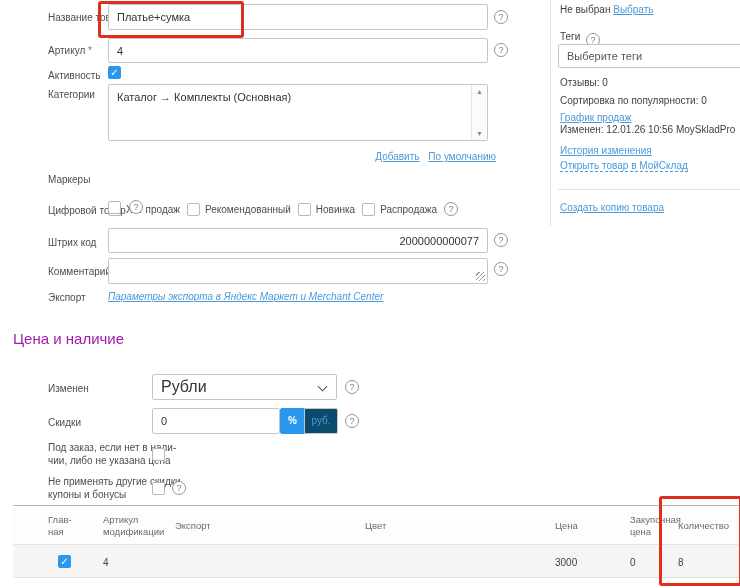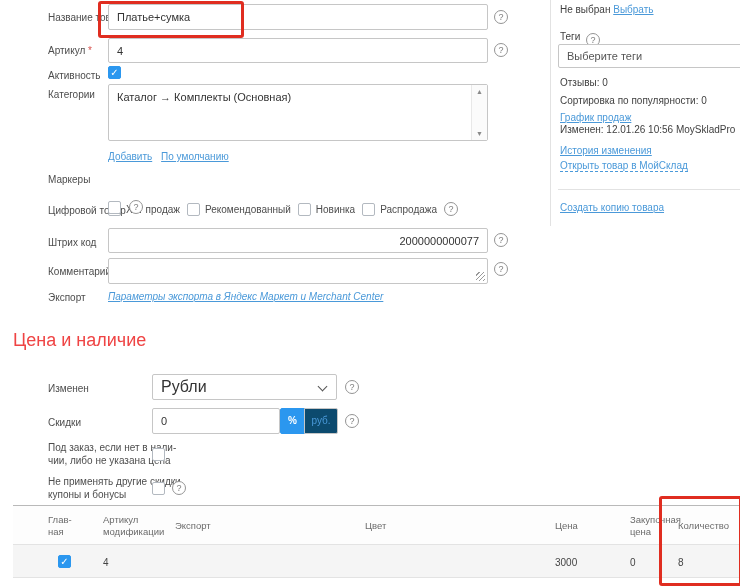--- a/index.html
+++ b/index.html
@@ -22,21 +22,21 @@
   .listbox .opt{position:absolute;left:8px;top:6px;font-size:11px;color:#333;}
   .sbar{position:absolute;top:0;right:0;width:15px;height:100%;border-left:1px solid #e8e8e8;background:#fbfbfb;}
   .sarr{position:absolute;left:0;width:100%;text-align:center;font-size:7px;color:#8a8a8a;cursor:pointer;}
   .selectbox{position:absolute;left:152px;top:374px;width:185px;height:26px;border:1px solid #c6c6c6;border-radius:2px;
              box-sizing:border-box;background:#fff;font-size:16px;line-height:24px;padding:0 8px;cursor:pointer;}
   .chev{position:absolute;right:10px;top:8px;width:6px;height:6px;border-right:1.5px solid #555;
         border-bottom:1.5px solid #555;transform:rotate(45deg);}
   .btn{position:absolute;box-sizing:border-box;height:26px;font-size:10px;text-align:center;line-height:24px;cursor:pointer;}
   .btn-pct{left:280px;top:408px;width:25px;background:#2b97ef;color:#fff;border:1px solid #2b97ef;font-weight:bold;border-radius:2px 0 0 2px;}
   .btn-rub{left:304px;top:408px;width:34px;background:#0c4a6e;color:#4a99d9;border:1px solid #c6c6c6;border-radius:0 2px 2px 0;}
-  .h2{position:absolute;left:13px;top:330px;font-size:18px;color:#ef4444;}
+  .h2{position:absolute;left:13px;top:330px;font-size:15px;color:#a21caf;}
   .grip{position:absolute;right:2px;bottom:2px;width:9px;height:9px;cursor:nwse-resize;
         background:repeating-linear-gradient(135deg,transparent,transparent 2px,#9a9a9a 2px,#9a9a9a 3px);}
   .tbl{position:absolute;left:13px;top:505px;width:727px;}
   .thead{position:relative;height:40px;background:#fdfdfd;border-top:1px solid #b9b9b9;border-bottom:1px solid #e3e3e3;box-sizing:border-box;}
   .trow{position:relative;height:33px;background:#f5f5f5;border-bottom:1px solid #e3e3e3;box-sizing:border-box;}
   .th{position:absolute;font-size:9.5px;color:#6b6b6b;line-height:12px;}
   .td{position:absolute;font-size:10px;color:#444;}
   .side-txt{position:absolute;font-size:10px;color:#3f3f3f;white-space:nowrap;}
   .vdiv{position:absolute;left:550px;top:0;width:1px;height:226px;background:#e2e2e2;}
   .hdiv{position:absolute;left:558px;top:189px;width:182px;height:1px;background:#e2e2e2;}
@@ -63,21 +63,21 @@
   <div class="cb cb-on" style="left:108px;top:66px">✓</div>
 
   <div class="lbl" style="top:88px">Категории</div>
   <div class="listbox">
     <div class="opt">Каталог → Комплекты (Основная)</div>
     <div class="sbar">
       <div class="sarr" style="top:3px">▲</div>
       <div class="sarr" style="bottom:3px">▼</div>
     </div>
   </div>
-  <div style="position:absolute;left:108px;top:146px;width:380px;text-align:left">
+  <div style="position:absolute;left:116px;top:146px;width:380px;text-align:right">
     <span class="link">Добавить</span>&nbsp;
     <span class="link">По умолчанию</span>
   </div>
 
   <div class="lbl" style="top:173px">Маркеры</div>
   <div class="mk">
     <span><span class="cbi"></span><span>Хит продаж</span></span>
     <span><span class="cbi"></span><span>Рекомендованный</span></span>
     <span><span class="cbi"></span><span>Новинка</span></span>
     <span><span class="cbi"></span><span>Распродажа</span></span>

